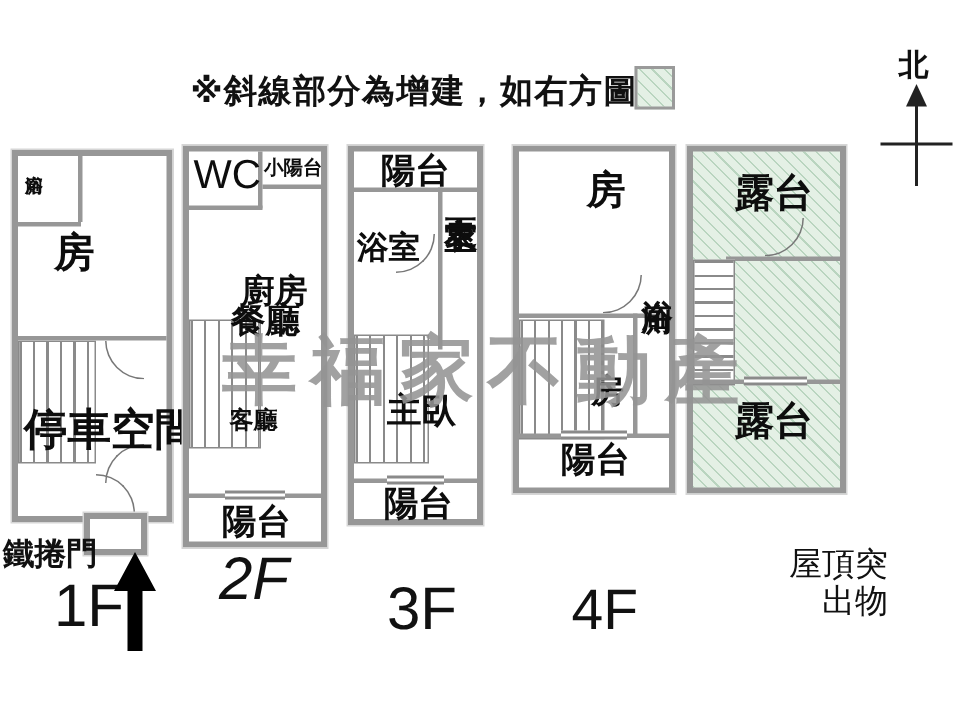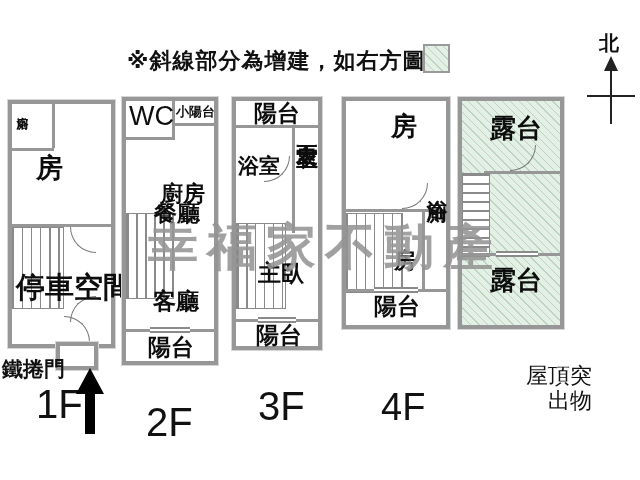--- a/index.html
+++ b/index.html
@@ -75,21 +75,21 @@
 
   <div class="plan" style="left:122px;top:97px;width:96px;height:268px;">
     <div class="wall" style="left:46px;top:0;width:3px;height:38px;"></div>
     <div class="wall" style="left:0;top:36px;width:49px;height:3px;"></div>
     <div class="room-label" style="left:3px;top:1px;font-size:27px;font-weight:500;">WC</div>
     <div class="wall" style="left:49px;top:22px;width:39px;height:3px;"></div>
     <div class="room-label" style="left:50px;top:4px;font-size:13px;">小陽台</div>
     <div class="room-label" style="left:35px;top:40px;font-size:22px;margin-top:41px;">廚房</div>
     <div class="stairs" style="left:0;top:112px;width:46px;height:84px;"></div>
     <div class="room-label" style="left:28px;top:100px;font-size:23px;">餐廳</div>
-    <div class="room-label" style="left:27px;top:188px;font-size:23px;">客廳</div>
+    <div class="room-label" style="left:27px;top:172px;font-size:16px;">客廳</div>
     <div class="wall" style="left:0;top:228px;width:88px;height:3px;"></div>
     <div class="win" style="left:24px;top:226px;width:40px;"></div>
     <div class="room-label" style="left:22px;top:234px;font-size:23px;">陽台</div>
   </div>
 
   <div class="plan" style="left:232px;top:97px;width:90px;height:253px;">
     <div class="room-label" style="left:18px;top:0px;font-size:23px;">陽台</div>
     <div class="wall" style="left:0;top:24px;width:82px;height:3px;"></div>
     <div class="room-label" style="left:2px;top:30px;font-size:21px;margin-top:24px;">浴室</div>
     <div class="wall" style="left:56px;top:24px;width:3px;height:108px;"></div>
@@ -122,21 +122,21 @@
     <div class="stairs v" style="left:0;top:72px;width:26px;height:82px;"></div>
     <div class="wall" style="left:0;top:152px;width:98px;height:3px;"></div>
     <div class="win" style="left:34px;top:150px;width:42px;"></div>
     <div class="room-label" style="left:28px;top:166px;font-size:26px;">露台</div>
   </div>
 
   <div class="floor-label" style="left:36px;top:382px;">1F</div>
   <svg class="entrance-arrow" width="28" height="66" viewBox="0 0 28 66">
     <polygon points="14,0 0,26 9,26 9,66 19,66 19,26 28,26" fill="#000"></polygon>
   </svg>
-  <div class="floor-label" style="left:146px;top:400px;">2F</div>
+  <div class="floor-label" style="left:146px;top:364px;font-style:italic;">2F</div>
   <div class="floor-label" style="left:258px;top:384px;">3F</div>
   <div class="floor-label" style="left:381px;top:386px;font-size:38px;">4F</div>
   <div class="roof-label">
     <span style="display:block;">屋頂突</span>
     <span style="display:block;">出物</span>
   </div>
 
 </div>
 
 </body></html>

